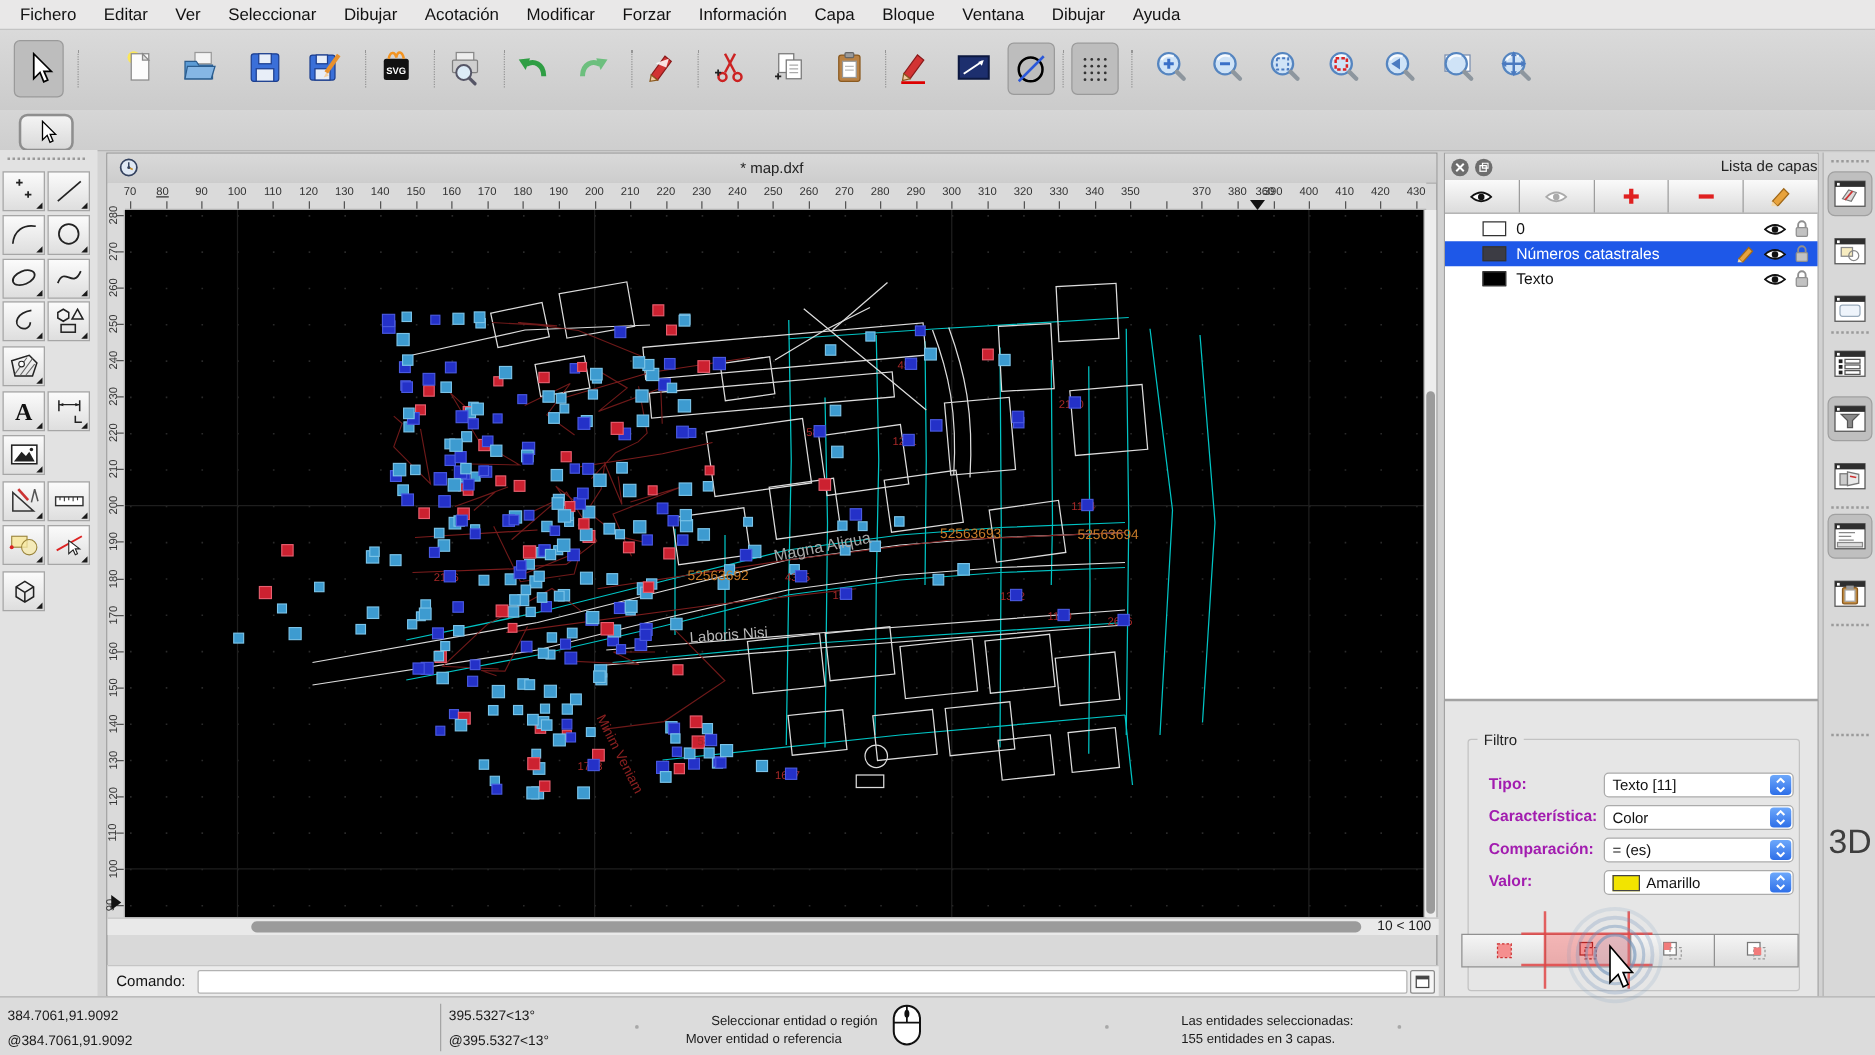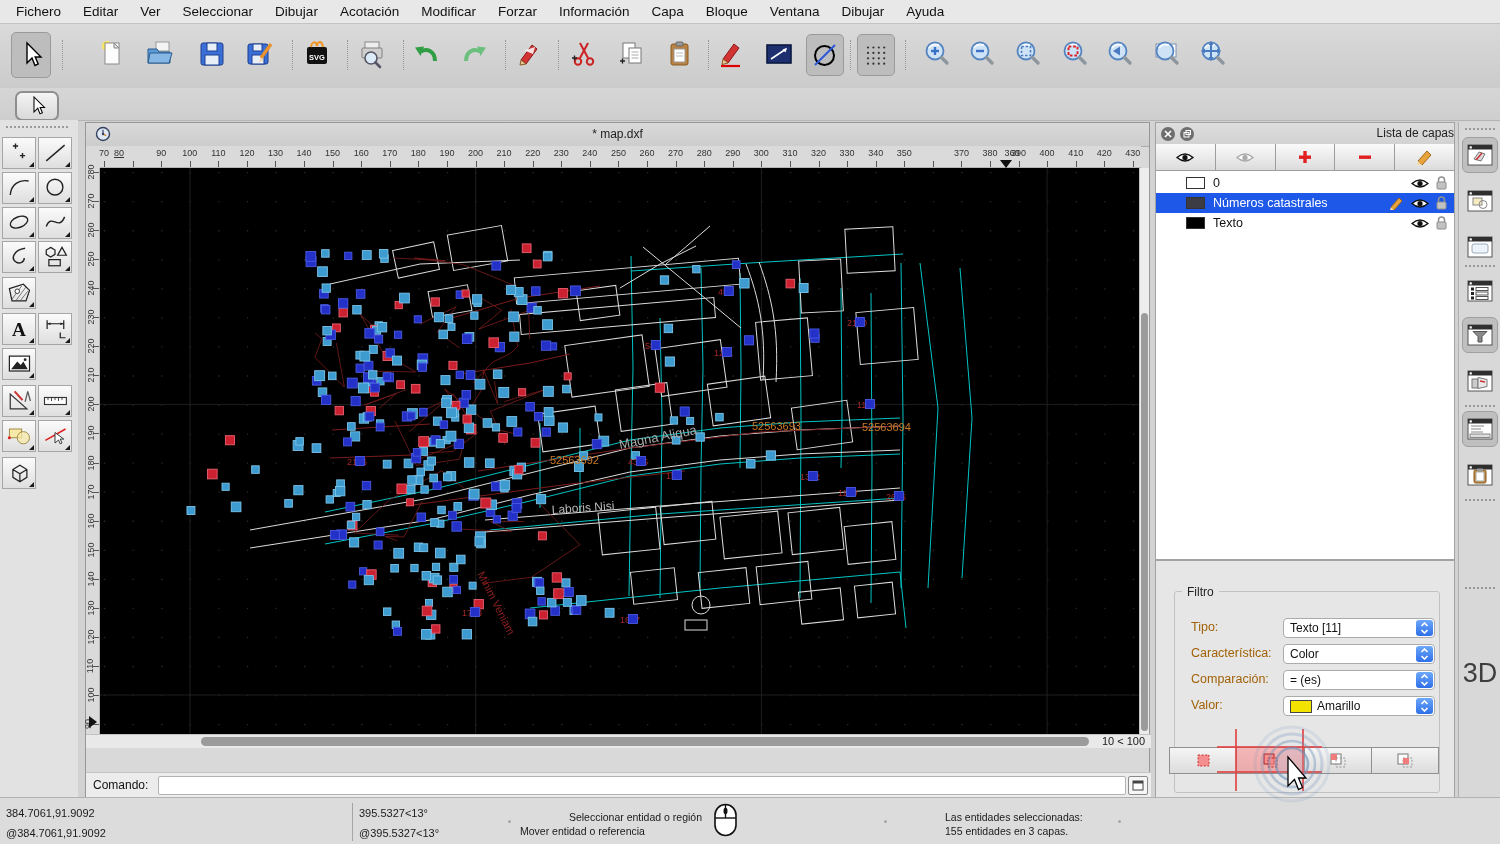--- a/index.html
+++ b/index.html
@@ -69,21 +69,21 @@
   .ltbtn:last-child{border-right:none;}
   .lrow{position:absolute;left:0;width:100%;height:20px;display:flex;align-items:center;font-size:12.5px;color:#111;}
   .lrow.sel{background:#1e58e8;color:#fff;}
   .lswatch{width:17px;height:10px;border:1px solid #333;margin-left:30px;margin-right:8px;flex:0 0 auto;}
   .lrow .sp{flex:1;}
   .lrow svg{margin-right:6px;flex:0 0 auto;}
   #filterpanel{left:1155px;top:560px;width:300px;height:240px;}
   #fgroup{position:absolute;left:18px;top:30px;width:264px;height:200px;border:1px solid #c2c2c2;border-radius:3px;}
   #fgrouplbl{position:absolute;left:26px;top:24px;background:#e6e6e6;padding:0 5px;font-size:12px;color:#222;}
   .frow{position:absolute;left:0;width:100%;height:20px;}
-  .frow .flbl{position:absolute;left:35px;top:2px;font-size:12.5px;color:#a16207;}
+  .frow .flbl{position:absolute;left:35px;top:2px;font-size:12.5px;color:#a21caf;font-weight:bold;}
   .fdd{position:absolute;left:127px;top:0;width:152px;height:20px;background:#fff;border:1px solid #ababab;
        border-radius:4px;box-sizing:border-box;font-size:12px;color:#111;display:flex;align-items:center;padding-left:6px;}
   .fstep{position:absolute;right:1px;top:1px;bottom:1px;width:17px;border-radius:3px;
          background:linear-gradient(#6da8fb,#2e6fe8);display:flex;flex-direction:column;align-items:center;justify-content:center;}
   .fsw{width:20px;height:11px;border:1px solid #444;margin-right:5px;flex:0 0 auto;}
   #fbuttons{position:absolute;left:13px;top:186px;width:270px;height:27px;display:flex;
             border:1px solid #909090;background:linear-gradient(#f5f5f5,#dcdcdc);box-sizing:border-box;}
   .fbtn{flex:1;border-right:1px solid #909090;display:flex;align-items:center;justify-content:center;position:relative;}
   .fbtn:last-child{border-right:none;}
   .fbtn.hot{background:rgba(242,130,130,.55);}
@@ -466,21 +466,21 @@
             <line x1="8" y1="8" x2="8" y2="3.8" stroke="#34425f" stroke-width="1.2"></line>
             <line x1="8" y1="8" x2="11.2" y2="9.6" stroke="#c8902c" stroke-width="1.4"></line>
             <circle cx="8" cy="8" r="1.2" fill="#34425f"></circle>
           </svg></span>
       <span>* map.dxf</span>
     </div>
     <div id="corner"></div>
     <div id="hruler">
         <span class="hrl" style="left: 4px;">70</span>
         <span class="hrt" style="left: 4px;"></span>
-        <span class="hrl" style="left: 19px; text-decoration: underline;">80</span>
+        <span class="hrl" style="left: 30px; text-decoration: underline;">80</span>
         <span class="hrt" style="left: 32.58px;"></span>
         <span class="hrl" style="left: 61.16px;">90</span>
         <span class="hrt" style="left: 61.16px;"></span>
         <span class="hrl" style="left: 89.74px;">100</span>
         <span class="hrt" style="left: 89.74px;"></span>
         <span class="hrl" style="left: 118.32px;">110</span>
         <span class="hrt" style="left: 118.32px;"></span>
         <span class="hrl" style="left: 146.9px;">120</span>
         <span class="hrt" style="left: 146.9px;"></span>
         <span class="hrl" style="left: 175.48px;">130</span>
@@ -1297,21 +1297,21 @@
     </div>
 
   <div id="statusbar">
     <span class="sline" style="left:6px;top:9px">384.7061,91.9092</span>
     <span class="sline" style="left:6px;top:29px">@384.7061,91.9092</span>
     <div id="sdiv"></div>
     <span class="sline" style="left:359px;top:9px">395.5327&lt;13°</span>
     <span class="sline" style="left:359px;top:29px">@395.5327&lt;13°</span>
     <span class="sdot" style="left:508px;top:22px"></span>
     <span class="sline" style="left:520px;top:13px;width:182px;text-align:right;font-size:10.5px">Seleccionar entidad o región</span>
-    <span class="sline" style="left:520px;top:27px;width:182px;text-align:left;font-size:10.5px">Mover entidad o referencia</span>
+    <span class="sline" style="left:520px;top:27px;width:182px;text-align:center;font-size:10.5px">Mover entidad o referencia</span>
     <span class="sline" style="left:712px;top:5px">
       <svg width="27" height="34" viewBox="0 0 27 34">
           <rect x="3" y="1.5" width="21" height="31" rx="10.5" fill="#fff" stroke="#111" stroke-width="1.6"></rect>
           <line x1="3" y1="15" x2="24" y2="15" stroke="#111" stroke-width="1.4"></line>
           <line x1="13.5" y1="1.5" x2="13.5" y2="15" stroke="#111" stroke-width="1.4"></line>
           <ellipse cx="13.5" cy="8" rx="2" ry="3.2" fill="#111"></ellipse>
         </svg>
     </span>
     <span class="sdot" style="left:884px;top:22px"></span>
     <span class="sline" style="left:945px;top:13px;font-size:10.5px">Las entidades seleccionadas:</span>

